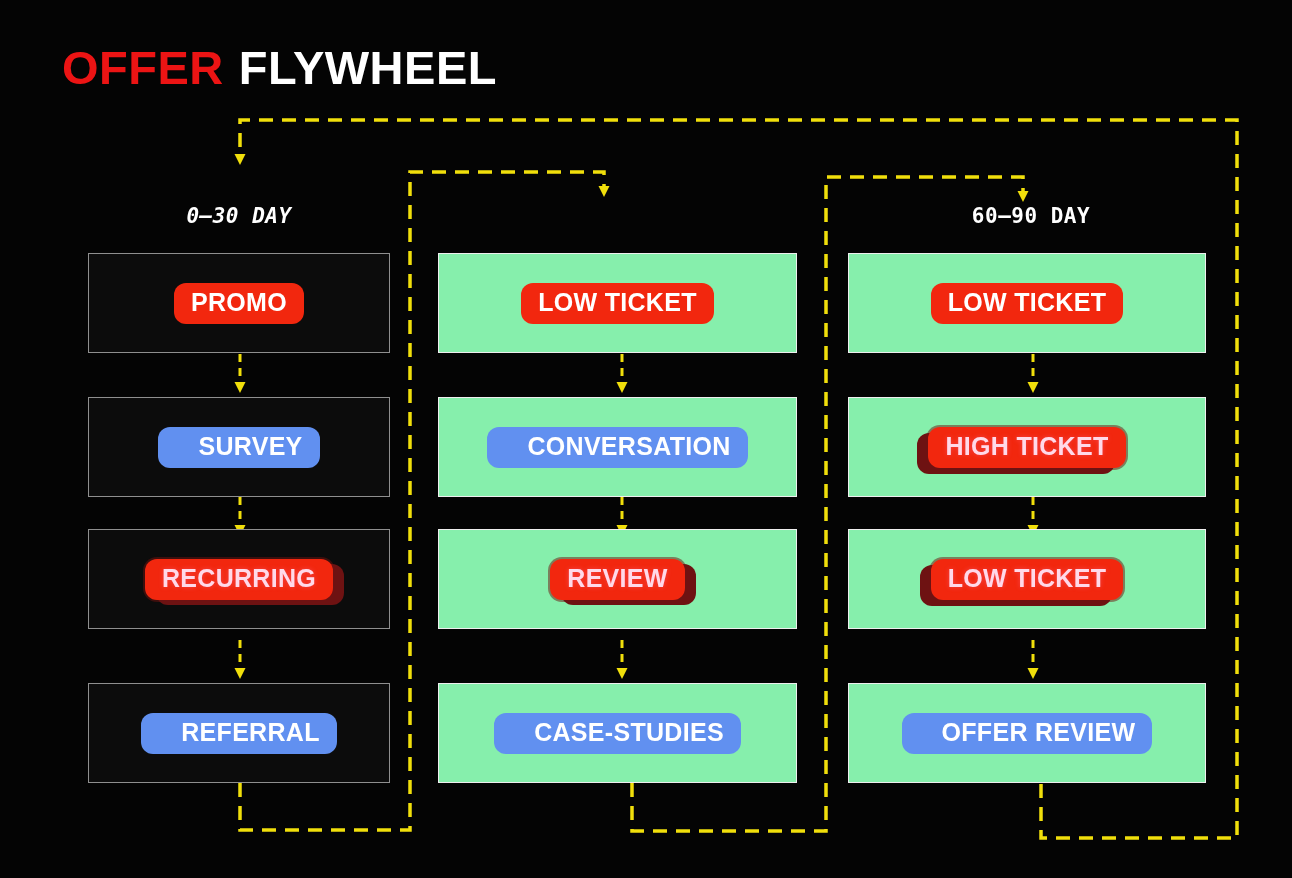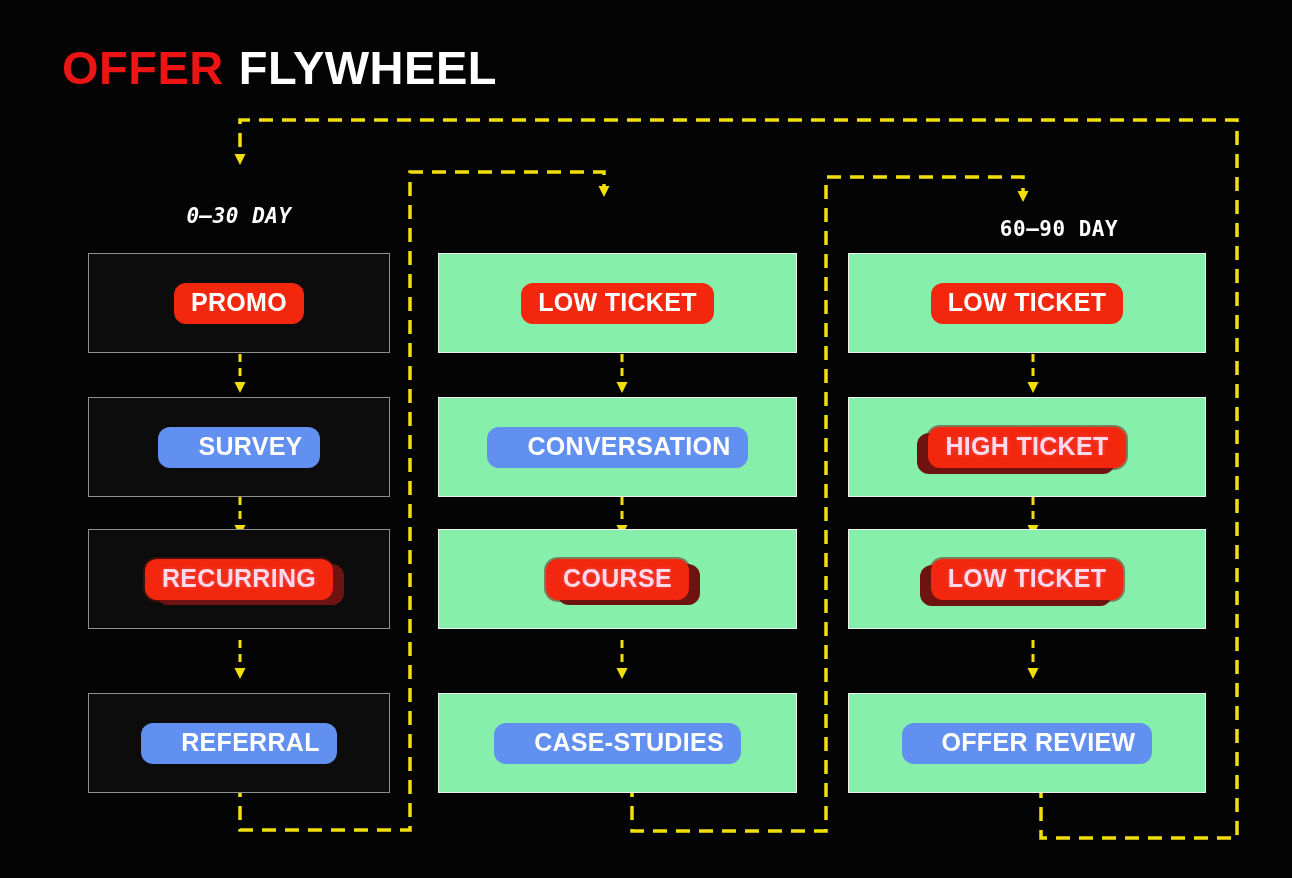--- a/index.html
+++ b/index.html
@@ -5,28 +5,28 @@
   html,body{margin:0;padding:0;background:#000;}
   .canvas{position:relative;width:1292px;height:878px;background:#040404;overflow:hidden;
           font-family:"Liberation Sans",sans-serif;}
   .title{position:absolute;left:62px;top:40px;font-weight:700;font-size:47px;
          letter-spacing:.5px;color:#fff;white-space:nowrap;}
   .title .accent{color:var(--accent-red,#EC1414);margin-right:15px;}
   .colhead{position:absolute;top:204px;text-align:center;color:#fff;
            font-family:"DejaVu Sans Mono",monospace;font-weight:700;font-size:21px;letter-spacing:.5px;}
   #head1{left:88px;width:302px;font-style:italic;}
   #head2{left:438px;width:390px;}
-  #head3{left:864px;width:390px;margin-top:13px;}
+  #head3{left:836px;width:390px;}
   .col{position:absolute;top:253px;}
   #col1{left:88px;width:302px;}
   #col2{left:438px;width:359px;}
   #col3{left:848px;width:358px;}
   .box{position:absolute;left:0;right:0;height:98px;border-radius:0;
        display:flex;align-items:center;justify-content:center;}
-  .r1{top:0}.r2{top:144px}.r3{top:276px}.r4{top:440px}
+  .r1{top:0}.r2{top:144px}.r3{top:276px}.r4{top:430px}
   .col.dim .box{background:#0C0C0C;border:1px solid var(--box-border-dim,#8F8F8F);}
   .col.lit .box{background:#86efac;border:1.5px solid var(--box-border-light,#EFEFEF);}
   .pill{font-weight:700;font-size:25px;color:#fff;padding:5px 17px 7px;border-radius:12px;
         letter-spacing:.3px;white-space:nowrap;}
   .pill.red{background:var(--pill-red,#F2270E);}
   .pill.blue{background:var(--pill-blue,#6190F0);padding-left:40px;}
   .pill.glitch{background:var(--pill-red,#F2270E);color:var(--glitch-text,#FFD9E9);
         text-shadow:0 0 5px rgba(255,110,150,.45);}
   .pill.g-r{box-shadow:11px 5px 0 var(--glitch-shadow,#6E1212),0 0 0 2px rgba(110,18,14,.5);}
   .pill.g-l{box-shadow:-11px 6px 0 var(--glitch-shadow,#6E1212),0 0 0 2px rgba(110,18,14,.5);text-align:right;}
@@ -88,21 +88,21 @@
   </div>
 
   <div class="col lit" id="col2">
     <div class="box r1">
       <span class="pill red">LOW TICKET</span>
     </div>
     <div class="box r2">
       <span class="pill blue">CONVERSATION</span>
     </div>
     <div class="box r3">
-      <span class="pill glitch g-r">COURSE</span>
+      <span class="pill glitch g-r">REVIEW</span>
     </div>
     <div class="box r4">
       <span class="pill blue">CASE-STUDIES</span>
     </div>
   </div>
 
   <div class="col lit" id="col3">
     <div class="box r1">
       <span class="pill red">LOW TICKET</span>
     </div>

